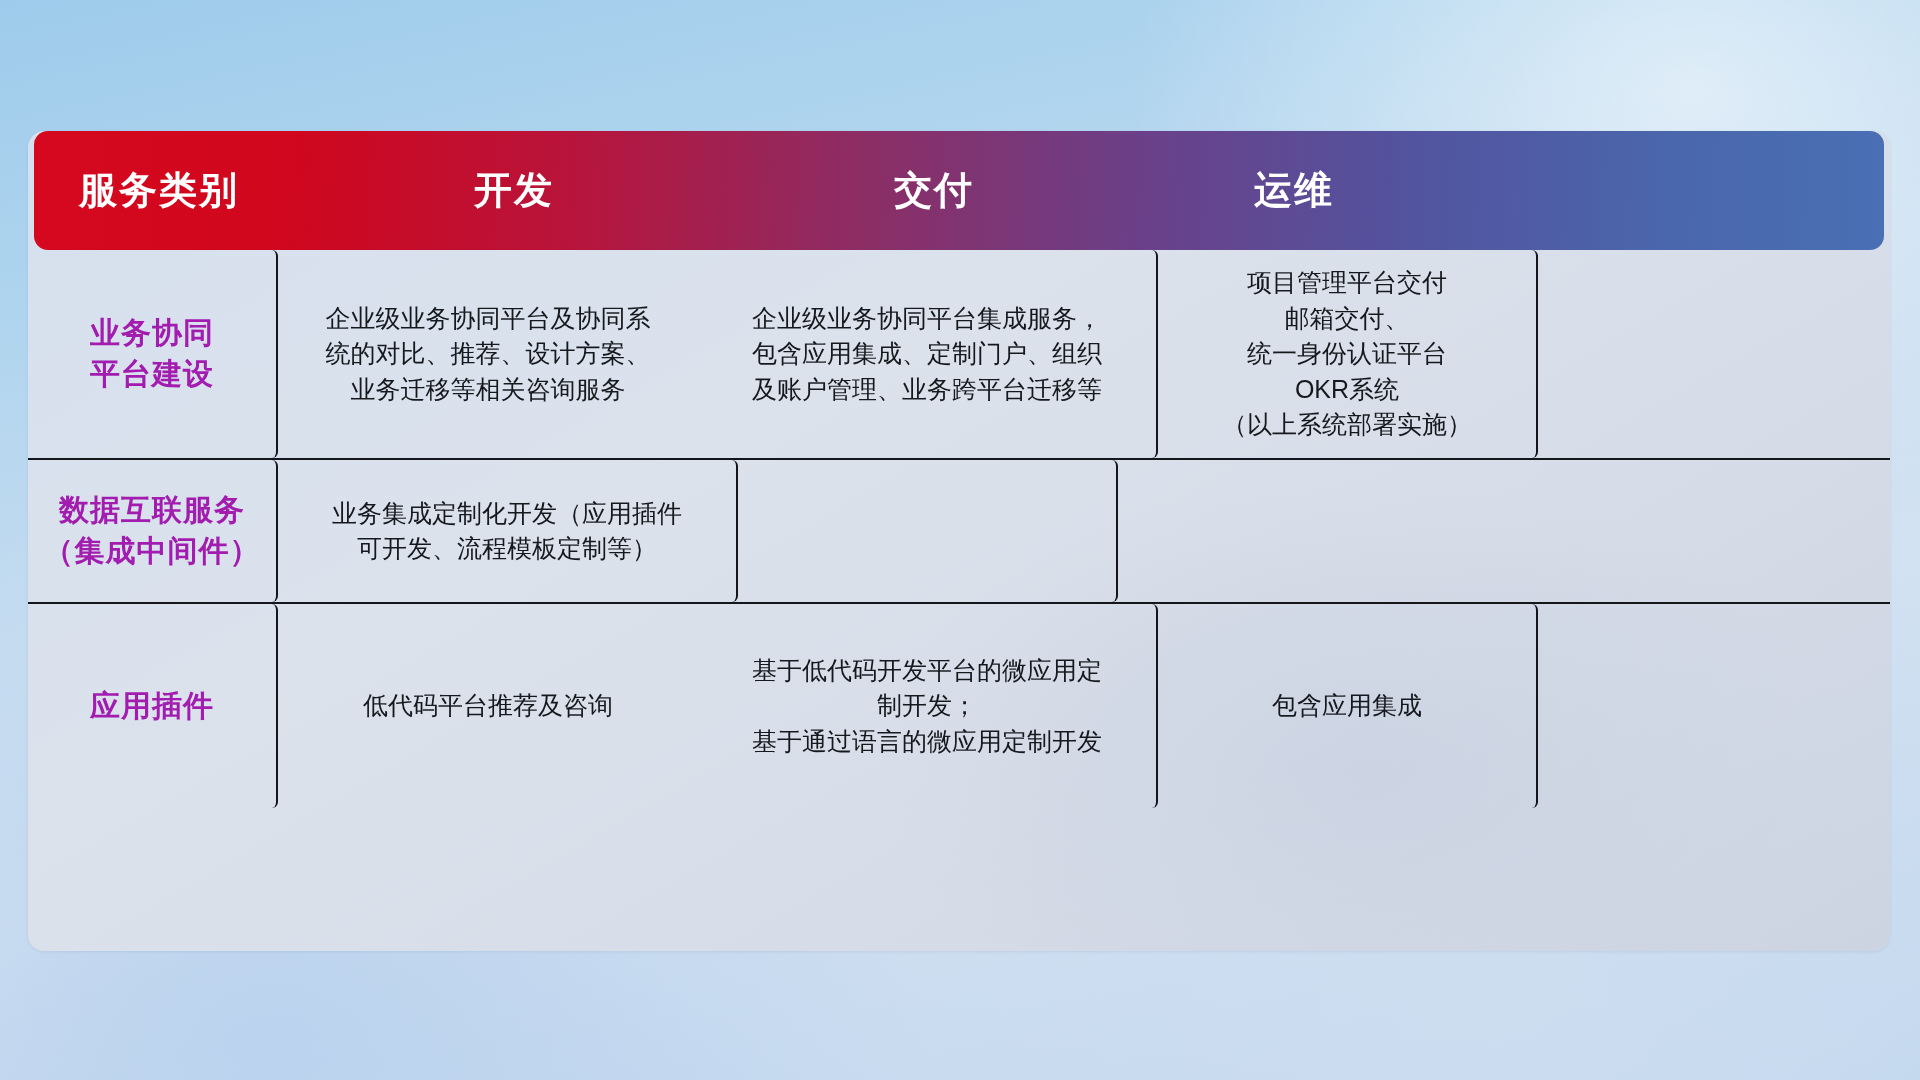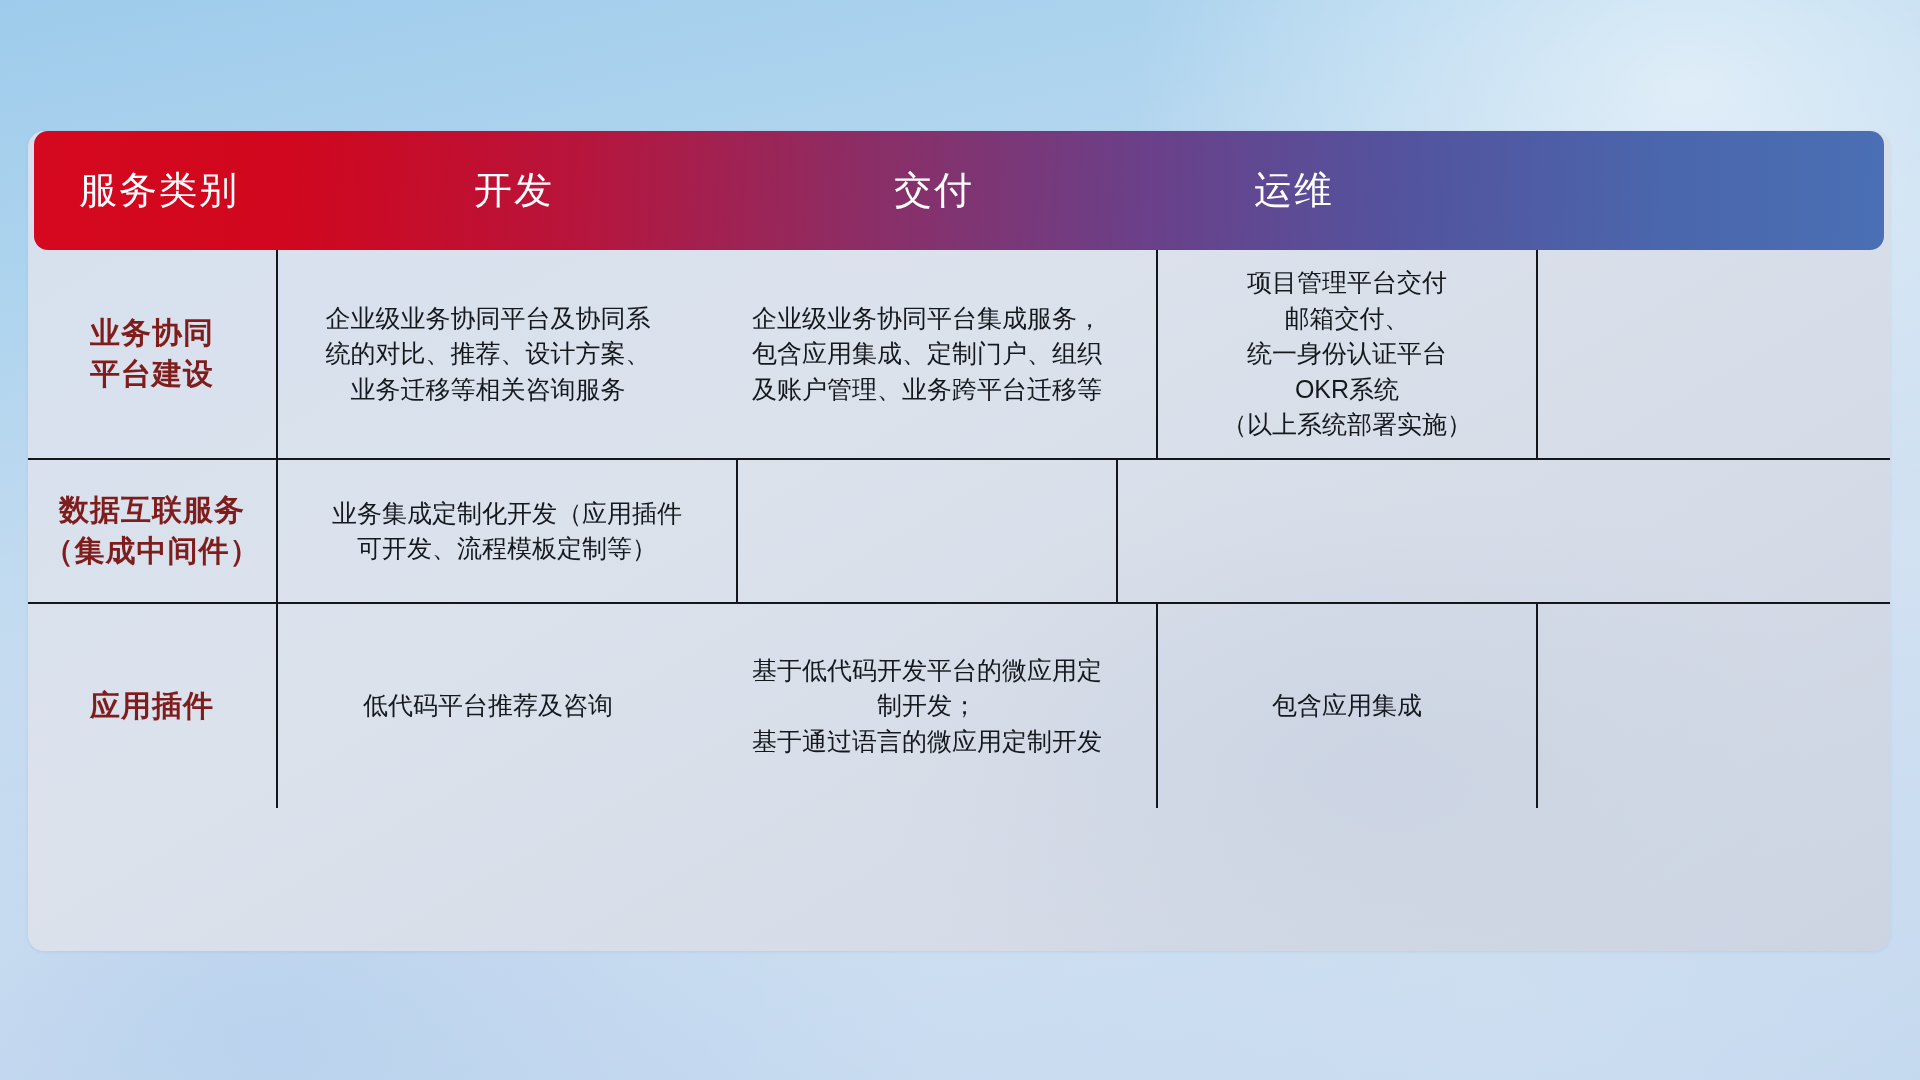--- a/index.html
+++ b/index.html
@@ -53,21 +53,21 @@
         #4a66ac 88%,
         #4a6fb4 100%);
     display: flex;
     align-items: center;
     z-index: 4;
   }
 
   .header-cell {
     color: #ffffff;
     font-size: 38px;
-    font-weight: normal;
+    font-weight: bold;
     text-align: center;
     letter-spacing: 2px;
     user-select: none;
   }
 
   
   .col-0 { width: 250px; }
   .col-1 { width: 420px; }
   .col-2 { width: 460px; }
   .col-3 { width: 380px; }
@@ -98,24 +98,24 @@
     justify-content: center;
     text-align: center;
     padding: 6px 14px;
     font-size: 25px;
     line-height: 1.42;
     color: #15181d;
     white-space: pre-line;
   }
 
   
-  .cell.vsep-right { border-right: 2.5px solid #14161b; }
+  .cell.vsep-right { border-right: 2.5px solid #14161b; border-radius: 6px; }
 
   .cat {
-    color: #7f1d1d;
+    color: #a21caf;
     font-weight: bold;
     font-size: 30px;
     line-height: 1.36;
     letter-spacing: 1px;
   }
 </style>
 </head>
 <body>
 
 <div class="panel"></div>

